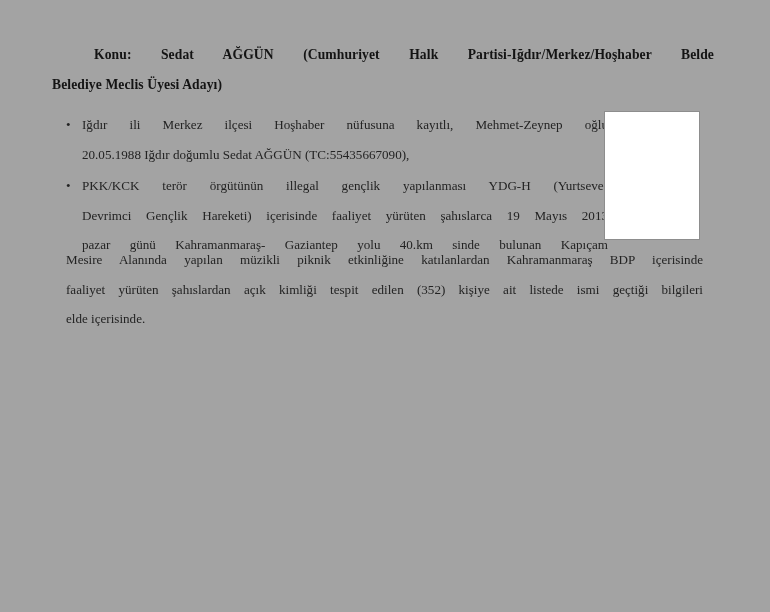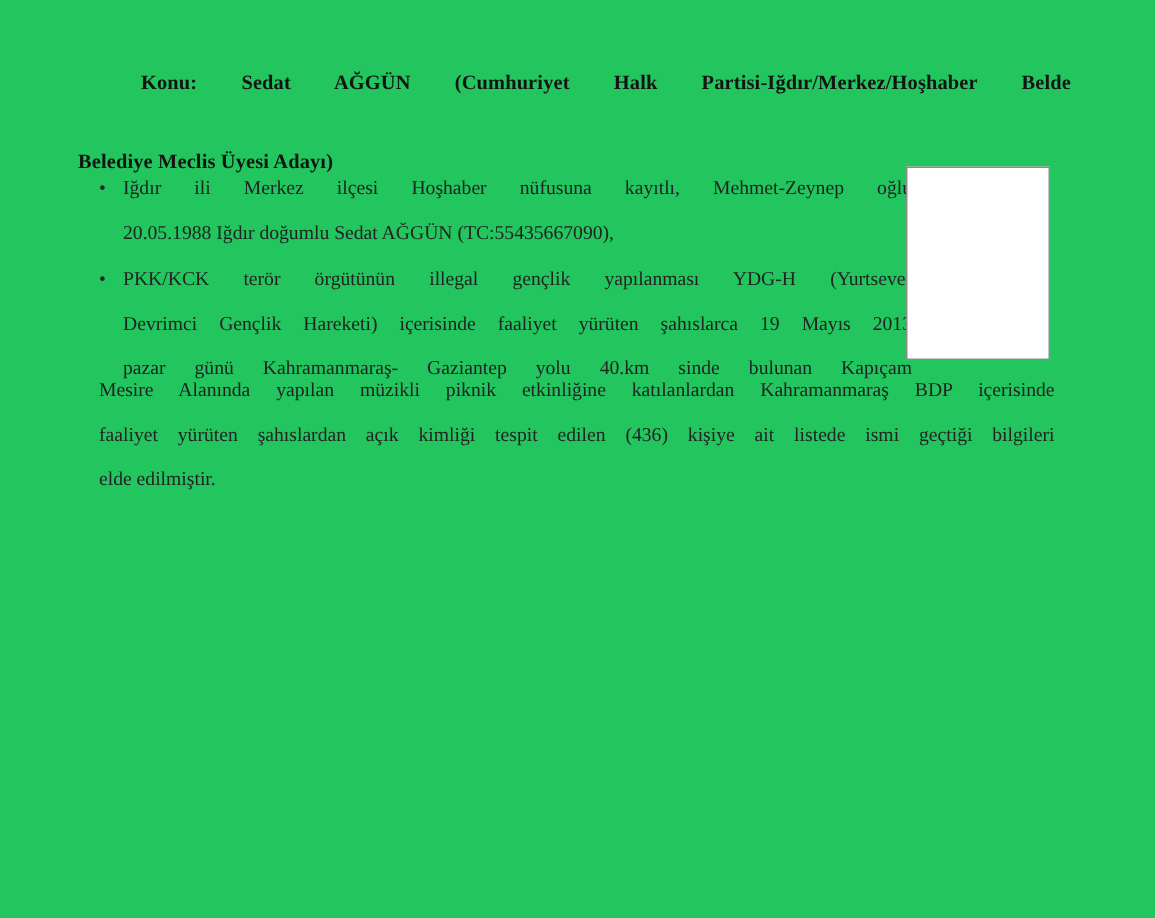--- a/index.html
+++ b/index.html
@@ -14,21 +14,21 @@
     font-family: "Liberation Serif", "DejaVu Serif", serif;
     color: #1c1c1c;
     overflow: hidden;
     position: relative;
   }
 
   .page {
     position: relative;
     width: 770px;
     height: 612px;
-    background: #22c55e;
+    background: #a3a3a3;
   }
 
   
   .subject-block {
     position: absolute;
     left: 52px;
     top: 40px;
     width: 662px;
   }
 
@@ -45,21 +45,20 @@
   .subject-line .subject-run {
     display: block;
     text-align: justify;
     text-align-last: justify;
     text-indent: 42px;
   }
   .subject-line .subject-run-last {
     display: block;
     text-align: left;
     text-align-last: left;
-    margin-top: 23px;
   }
 
   
   .bullet-list {
     position: absolute;
     left: 52px;
     top: 110px;
     width: 556px;
     margin: 0;
     padding: 0;
@@ -152,19 +151,19 @@
       <span class="bullet-marker">•</span>
       <span class="just-line">PKK/KCK terör örgütünün illegal gençlik yapılanması YDG-H (Yurtsever</span>
       <span class="just-line">Devrimci Gençlik Hareketi) içerisinde faaliyet yürüten şahıslarca 19 Mayıs 2013</span>
       <span class="just-line">pazar günü Kahramanmaraş- Gaziantep yolu 40.km sinde bulunan Kapıçam</span>
     </li>
 
   </ul>
 
   <div class="continuation">
     <span class="just-line">Mesire Alanında yapılan müzikli piknik etkinliğine katılanlardan Kahramanmaraş BDP içerisinde</span>
-    <span class="just-line">faaliyet yürüten şahıslardan açık kimliği tespit edilen (436) kişiye ait listede ismi geçtiği bilgileri</span>
-    <span class="last-line">elde edilmiştir.</span>
+    <span class="just-line">faaliyet yürüten şahıslardan açık kimliği tespit edilen (352) kişiye ait listede ismi geçtiği bilgileri</span>
+    <span class="last-line">elde içerisinde.</span>
   </div>
 
   <div class="photo-box"></div>
 
 </div>
 
 </body></html>

